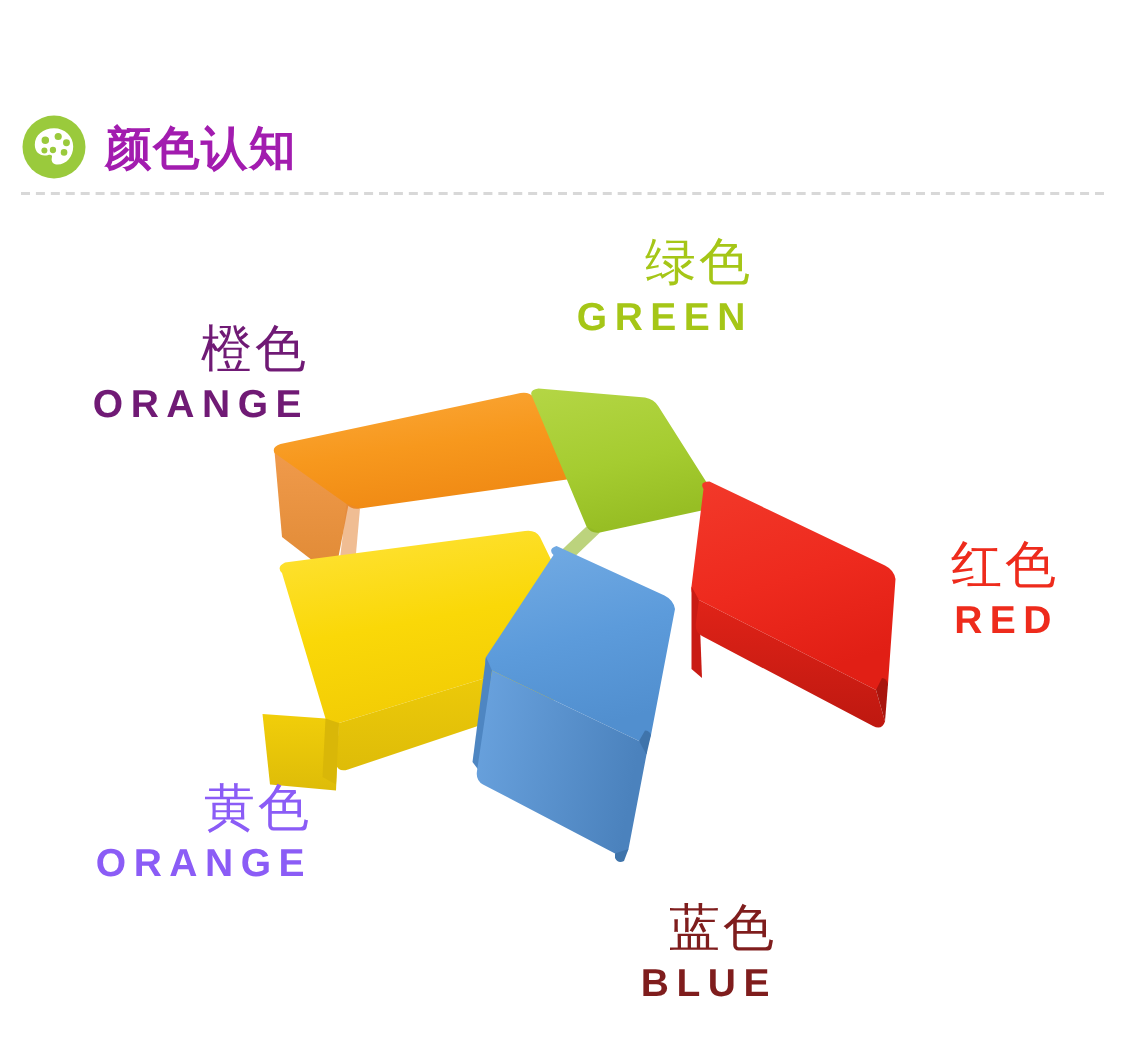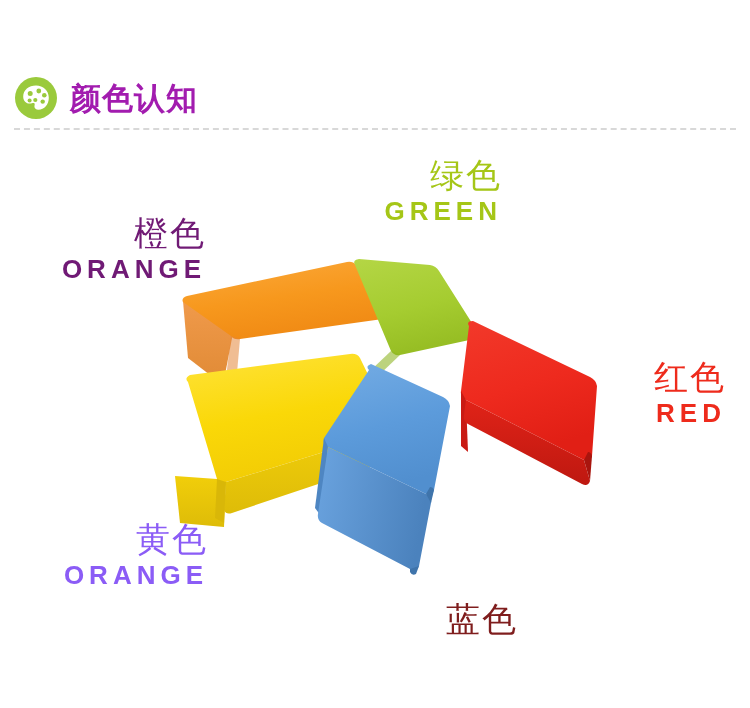--- a/index.html
+++ b/index.html
@@ -65,21 +65,21 @@
   .color-label .en {
     display: block;
     font-size: 26px;
     font-weight: bold;
     letter-spacing: 5px;
     margin-top: 4px;
   }
 
   .label-green  { left: 352px; top: 158px; width: 150px; }
   .label-orange { left: 42px;  top: 216px; width: 164px; }
-  .label-red    { left: 596px; top: 360px; width: 110px; margin-left: 20px; }
+  .label-red    { left: 596px; top: 360px; width: 110px; }
   .label-yellow { left: 38px;  top: 522px; width: 170px; }
   .label-blue   { left: 400px; top: 602px; width: 118px; }
 
   
   .blocks {
     position: absolute;
     left: 0;
     top: 0;
     width: 750px;
     height: 708px;
@@ -212,15 +212,16 @@
     <span class="en">RED</span>
   </div>
 
   <div class="color-label label-yellow" style="color: #8b5cf6;">
     <span class="cn">黄色</span>
     <span class="en">ORANGE</span>
   </div>
 
   <div class="color-label label-blue" style="color: #7f1d1d;">
     <span class="cn">蓝色</span>
+    <span class="en">BLUE</span>
   </div>
 
 </div>
 
 </body></html>

